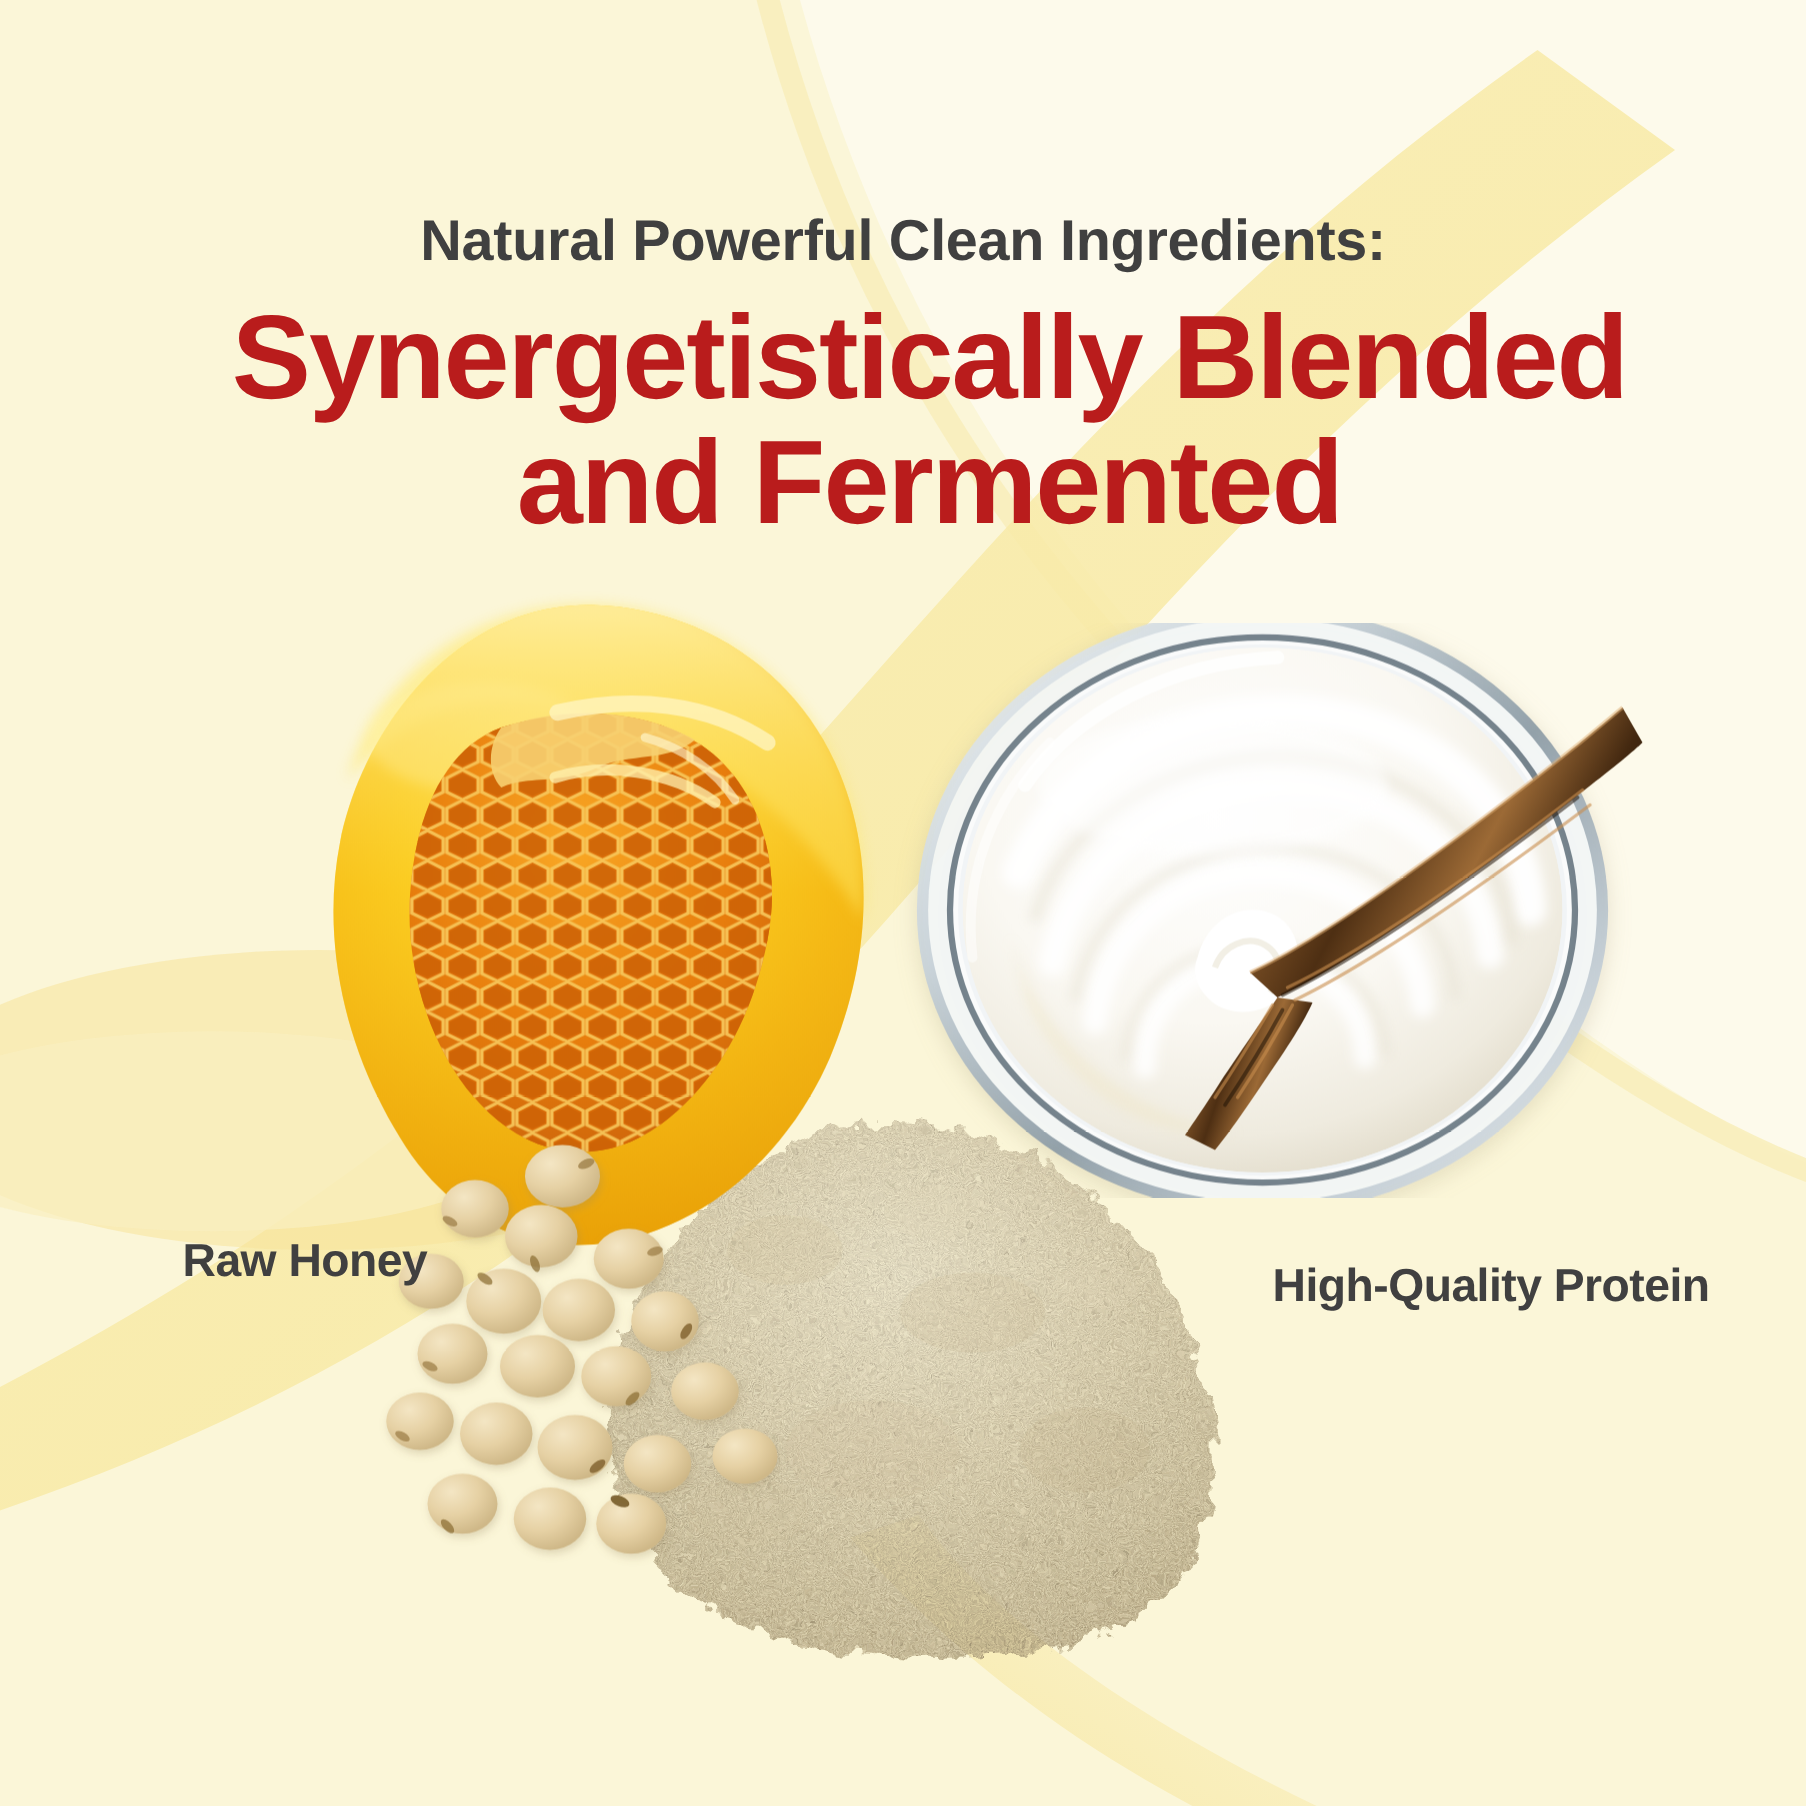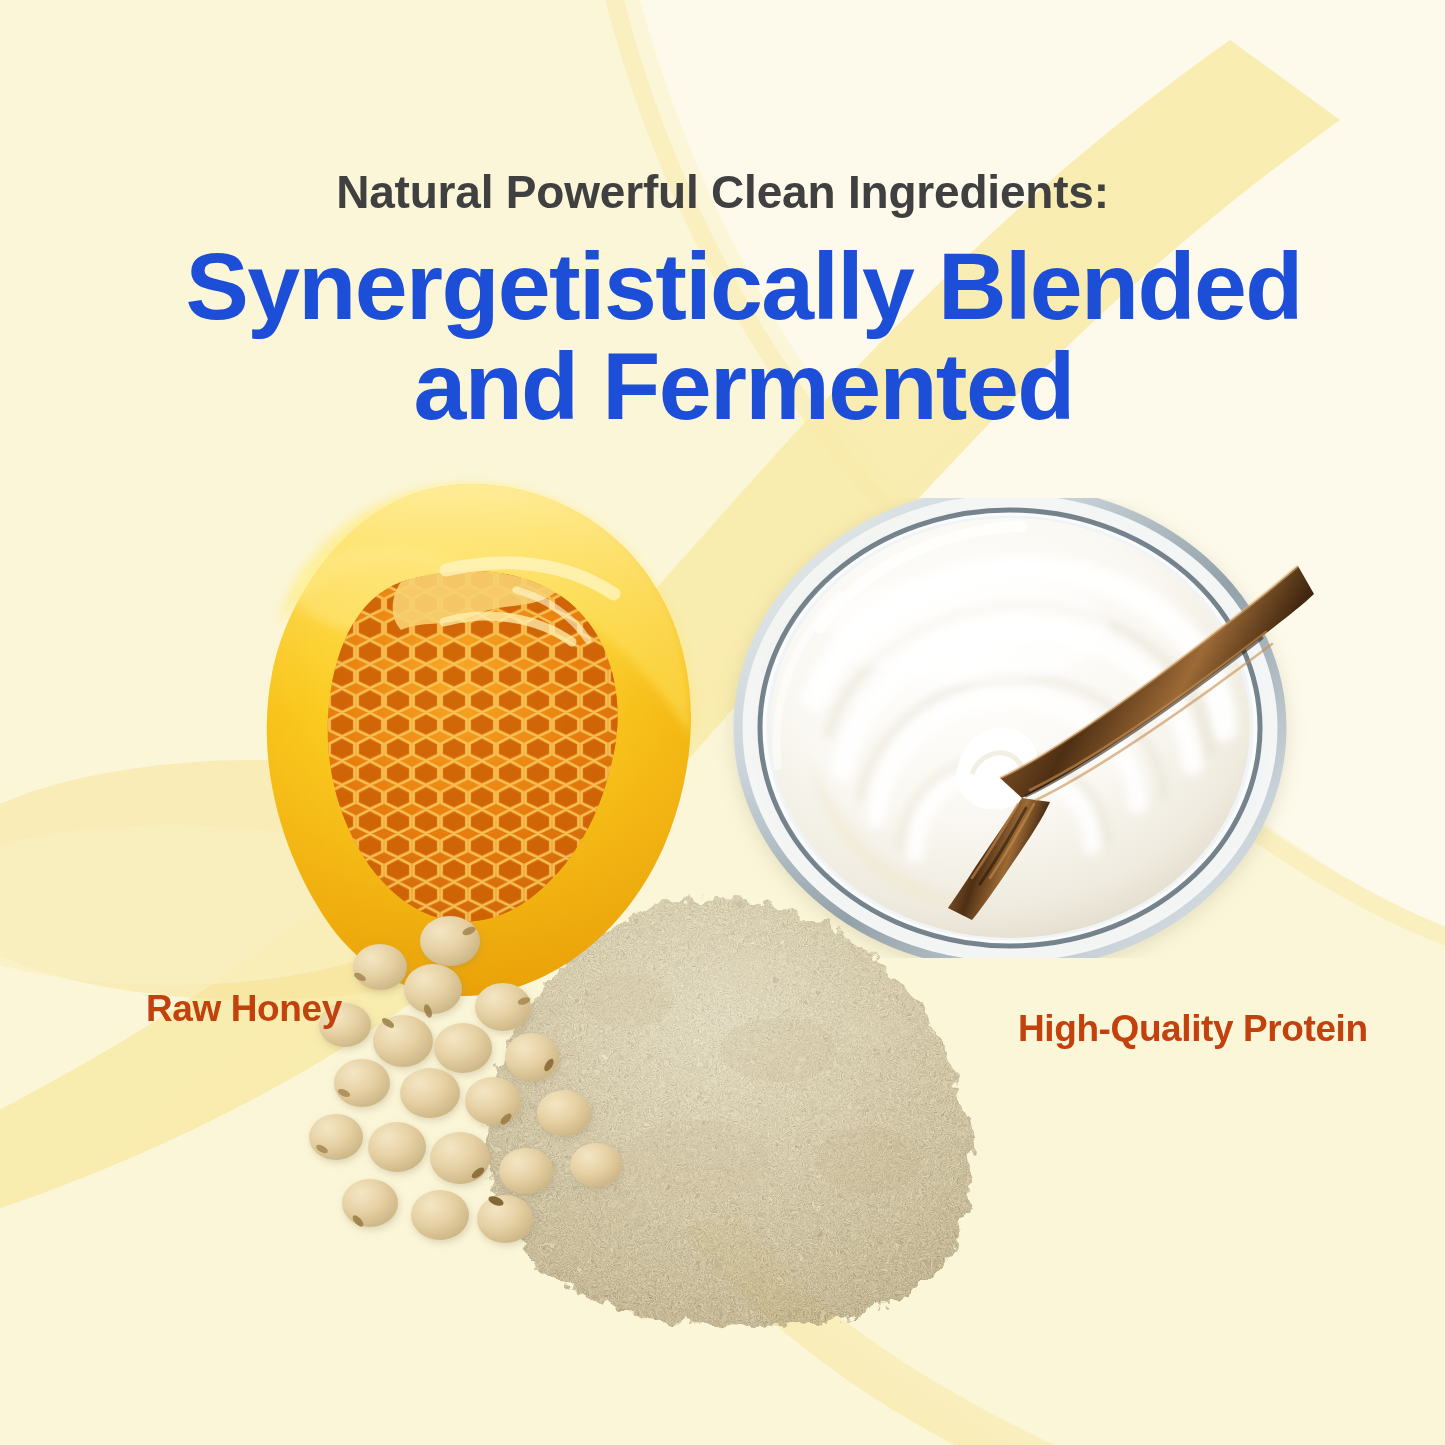--- a/index.html
+++ b/index.html
@@ -22,28 +22,28 @@
   .text-block{
     position:absolute; left:0; top:168px; width:1445px;
     text-align:center; z-index:40;
   }
   .eyebrow{
     font-size:46px; font-weight:700; color:#404040;
     letter-spacing:-0.2px; line-height:1.08;
   }
   .headline{
     margin-top:18px;
-    font-size:95px; font-weight:700; color:#1d4ed8;
+    font-size:95px; font-weight:700; color:#b91c1c;
     line-height:1.06; letter-spacing:-1.6px;margin-left:42px;
   }
   .headline .hl-line{ display:block; }
 
   
   .label{
-    position:absolute; z-index:60; color:#c2410c;
+    position:absolute; z-index:60; color:#404040;
   }
   .label .l-title{
     font-size:37px; font-weight:700; letter-spacing:-0.4px;
     line-height:1.15; white-space:nowrap;
   }
   .label .l-sub{
     font-size:35px; font-weight:400; letter-spacing:-0.2px;
     line-height:1.3; white-space:nowrap;
   }
   #label-honey{ left:146px; top:988px; text-align:left; }

